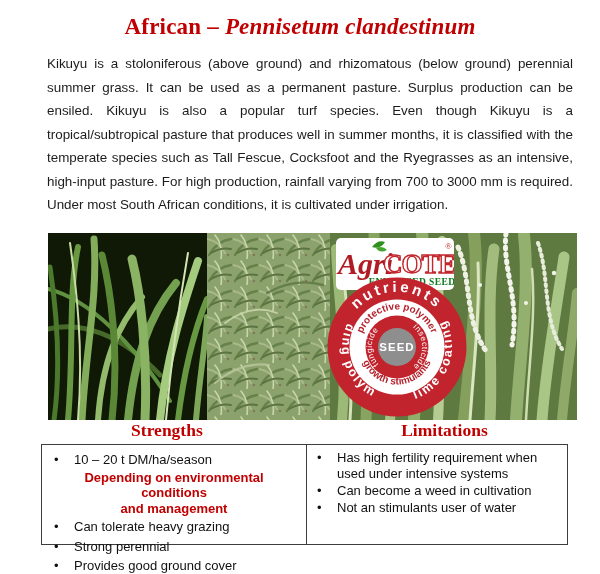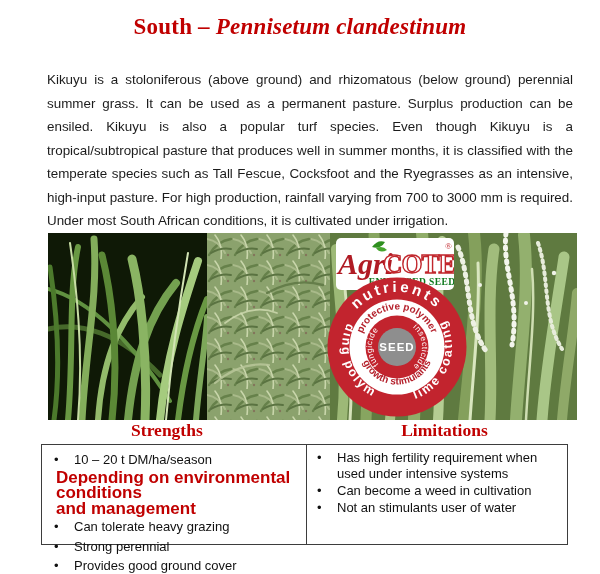--- a/index.html
+++ b/index.html
@@ -9,21 +9,21 @@
   }
   
   #title{
     position:absolute;top:14px;left:0;width:600px;text-align:center;
     font-family:"Liberation Serif","DejaVu Serif",serif;
     font-weight:bold;font-size:23px;color:#C00000;letter-spacing:.2px;
   }
   #title .species{font-style:italic;}
   
   #intro{
-    position:absolute;left:47px;top:68px;width:526px;
+    position:absolute;left:47px;top:52px;width:526px;
     font-size:13.4px;line-height:23.5px;color:#1c1c1c;
     text-align:justify;text-align-last:left;
   }
   
   #banner{position:absolute;left:48px;top:233px;width:529px;height:187px;overflow:hidden;}
   #banner svg.panel{position:absolute;top:0;height:187px;display:block;}
   #panel-left{left:0;width:159px;}
   #panel-mid{left:159px;width:123px;}
   #panel-right{left:282px;width:247px;}
   #logo{position:absolute;left:288px;top:5px;width:118px;height:52px;}
@@ -43,33 +43,33 @@
   }
   #tbox .cell{box-sizing:border-box;padding-top:5px;}
   #tbox .cell.left{width:265px;border-right:1.2px solid #3d3d3d;padding-left:12px;padding-right:8px;}
   #tbox .cell.right{flex:1;padding-left:10px;padding-right:8px;}
   .bullet-item{display:flex;font-size:13px;color:#111;}
   .cell.left .bullet-item{line-height:19.5px;}
   .cell.right .bullet-item{line-height:16px;margin-bottom:1px;}
   .bullet-item .b{width:20px;flex:0 0 20px;}
   .bullet-item .b::before{content:"\2022";}
   .note{
-    font-size:17px;font-weight:bold;color:#C00000;
+    font-size:13px;font-weight:bold;color:#C00000;text-align:center;
     line-height:15.5px;margin:0 6px 1px 2px;
   }
   .svgtxt{font-family:"Liberation Sans","DejaVu Sans",sans-serif;}
   .svgserif{font-family:"Liberation Serif","DejaVu Serif",serif;}
 </style>
 </head>
 <body>
 
 <div id="page">
 
   <div id="title">
-    <span>South</span>
+    <span>African</span>
     <span>–</span>
     <span class="species">Pennisetum clandestinum</span>
   </div>
 
   <div id="intro">Kikuyu is a stoloniferous (above ground) and rhizomatous (below ground) perennial summer grass. It can be used as a permanent pasture. Surplus production can be ensiled. Kikuyu is also a popular turf species. Even though Kikuyu is a tropical/subtropical pasture that produces well in summer months, it is classified with the temperate species such as Tall Fescue, Cocksfoot and the Ryegrasses as an intensive, high-input pasture. For high production, rainfall varying from 700 to 3000 mm is required. Under most South African conditions, it is cultivated under irrigation.</div>
 
   <div id="banner">
 
     <svg id="panel-left" class="panel" viewBox="0 0 159 187" preserveAspectRatio="none">
       <rect x="0" y="0" width="159" height="187" fill="#0f1906"></rect>

